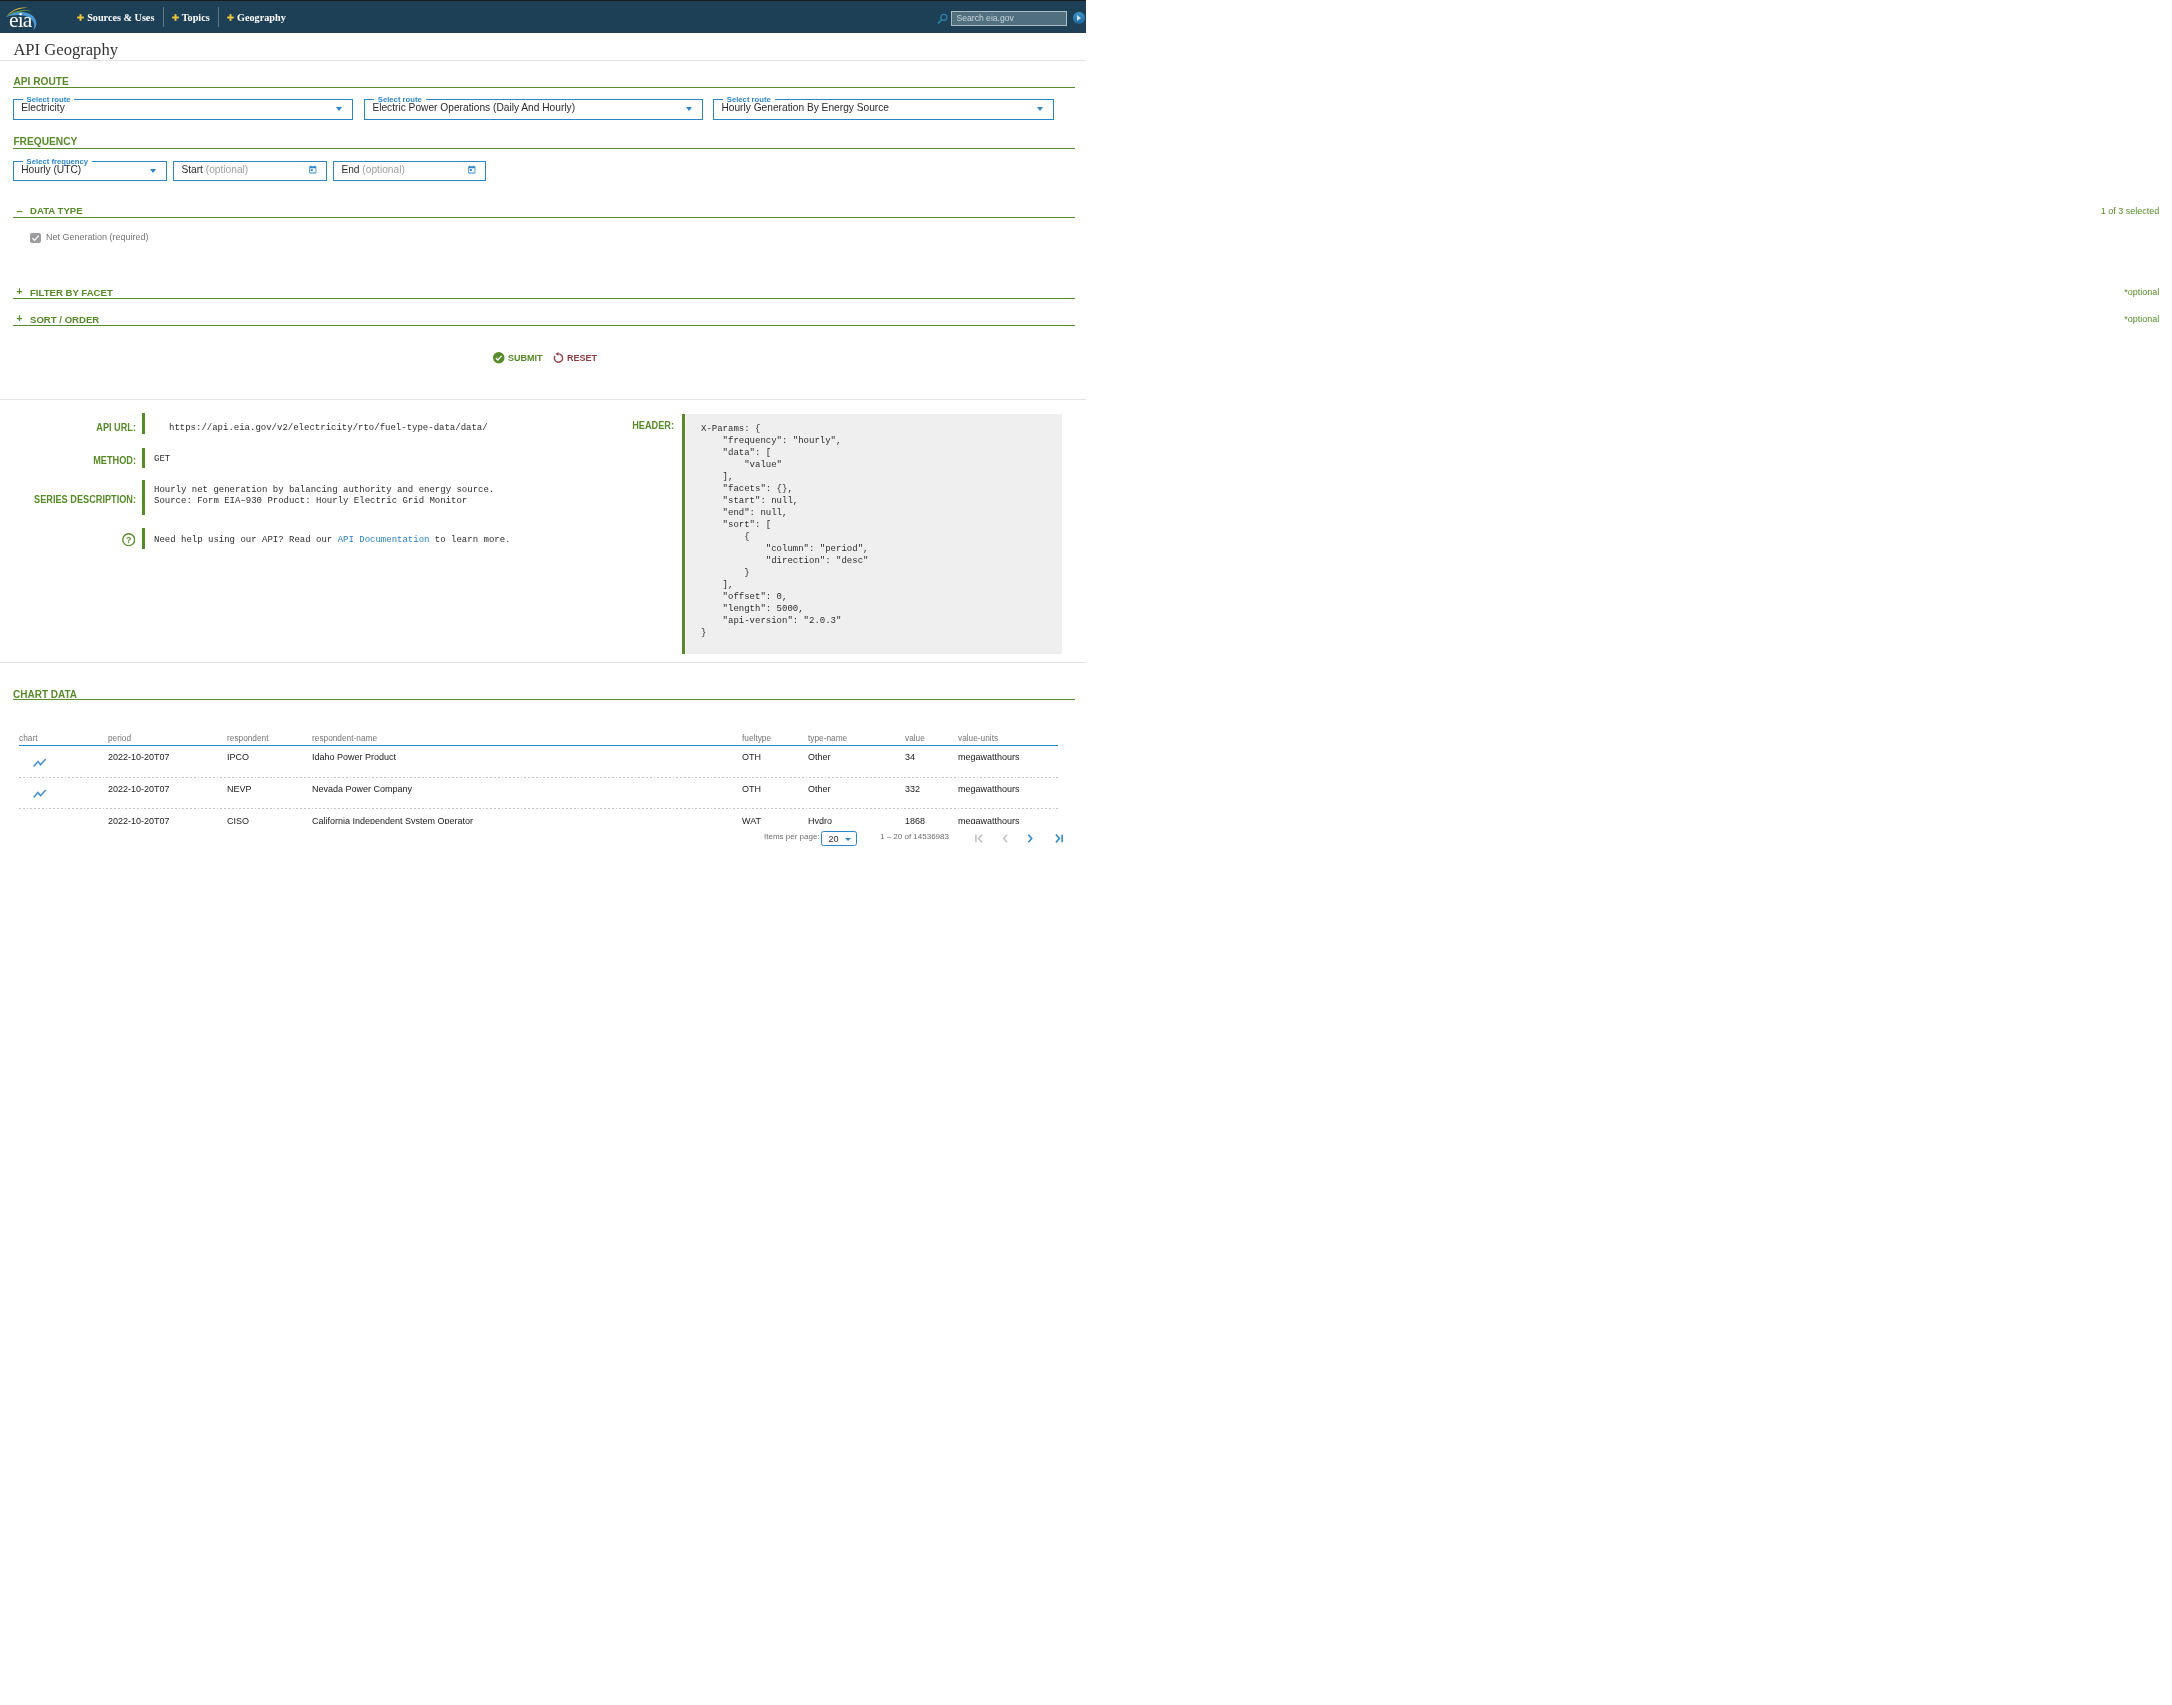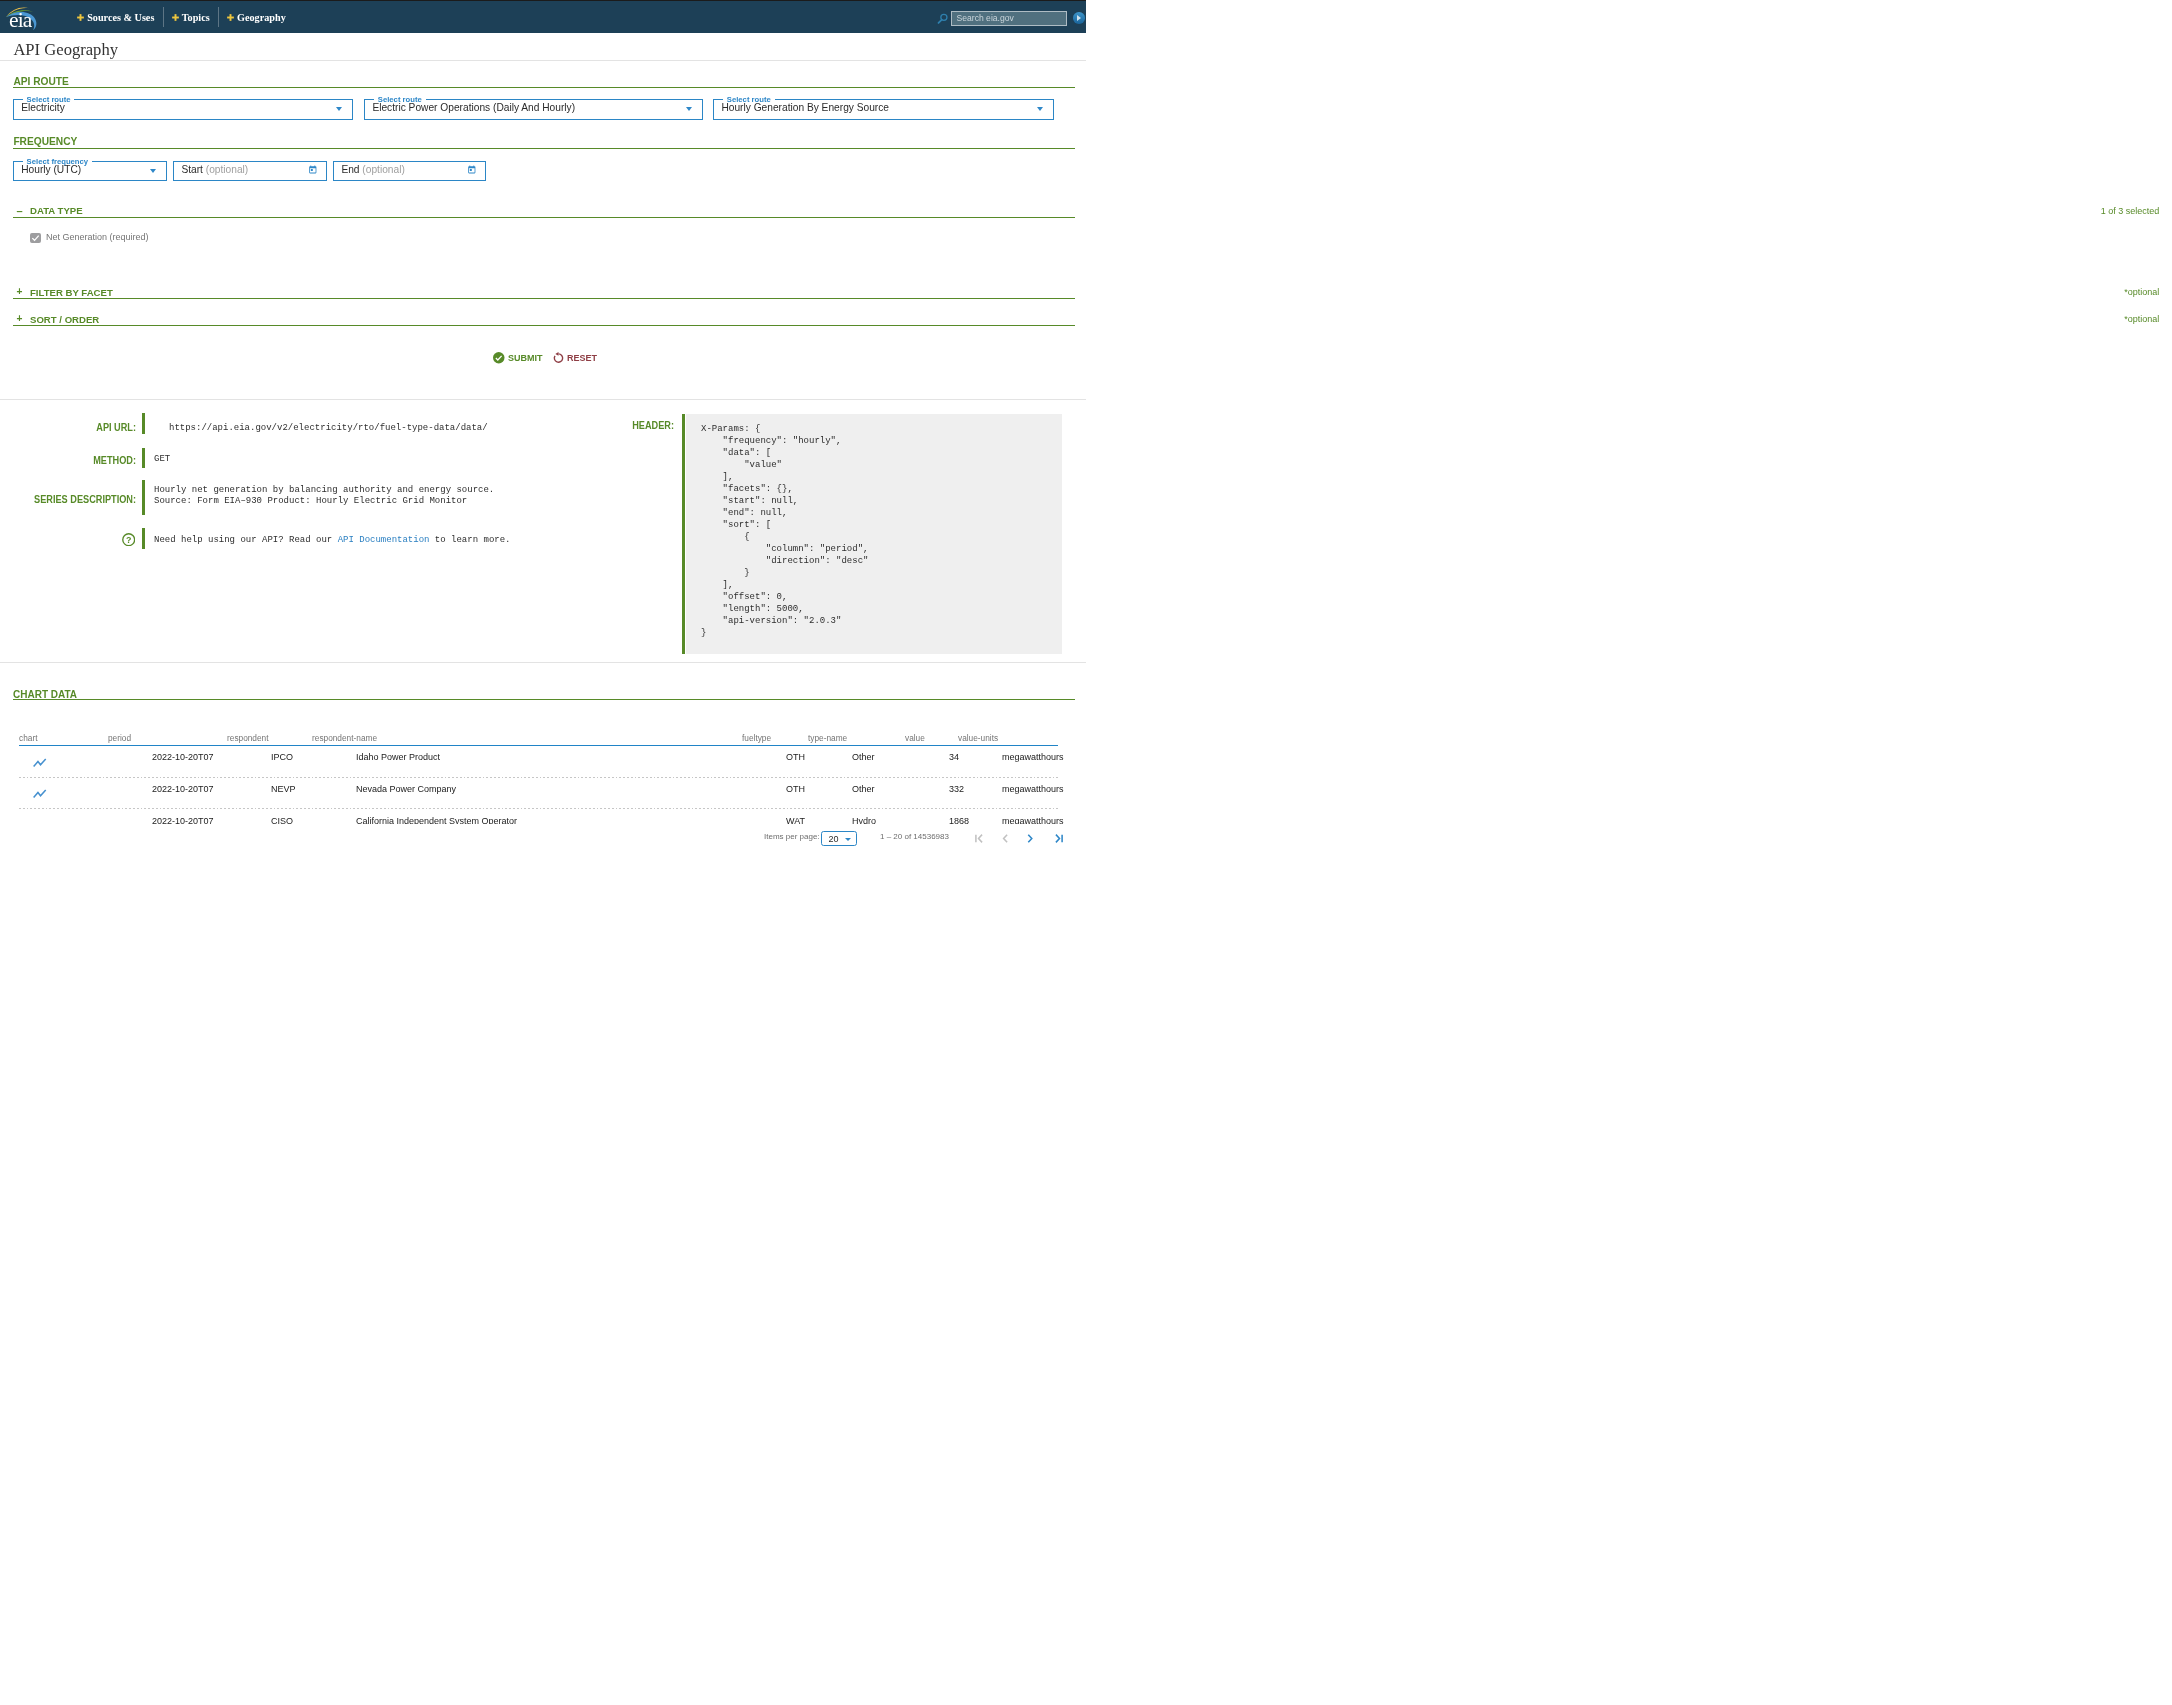--- a/index.html
+++ b/index.html
@@ -20,21 +20,21 @@
   .mat-label { position:absolute; top:-4.5px; left:9px; background:#fff; padding:0 3.8px;
     color:#2e87c8; font-weight:bold; font-size:7.7px; line-height:8.3px; }
   .mat-value { position:absolute; left:7.4px; top:2.2px; font-size:10.2px; color:#2b2b2b; white-space:nowrap; }
   .caret { position:absolute; width:0; height:0; border-left:3.2px solid transparent;
     border-right:3.2px solid transparent; border-top:4.5px solid #2e87c8; }
   .mono { font-family:"Liberation Mono", monospace; font-size:9px; color:#2e2e2e; }
   .midlabel { position:absolute; color:#578a28; font-weight:bold; font-size:10.2px; text-align:right;
     transform:scaleX(0.9); transform-origin:100% 50%; }
   .gbar { position:absolute; width:2.6px; background:#578a28; }
   .thead { position:absolute; font-size:8.3px; color:#757575; }
-  .tcell { position:absolute; font-size:9px; color:#212121;margin-left:44px; }
+  .tcell { position:absolute; font-size:9px; color:#212121; }
   .dashed { position:absolute; height:0.6px; background:repeating-linear-gradient(90deg,#c6c6c6 0 1.9px,transparent 1.9px 3.8px); }
 </style>
 </head>
 <body>
 
 <div class="navtop"></div>
 <div class="navbar"></div>
 <svg class="abs" style="left:3.8px;top:1.9px;" width="38" height="32" viewBox="0 0 60 50">
   <path d="M3 24 C 12 11, 26 6, 40 9.5 C 26 7.5, 12 13.5, 3 24 Z" fill="#ecc04a"></path>
   <path d="M3 24 C 14 13.5, 31 10, 46 15 C 31 12, 14 17, 3 24 Z" fill="#6a9e36"></path>

